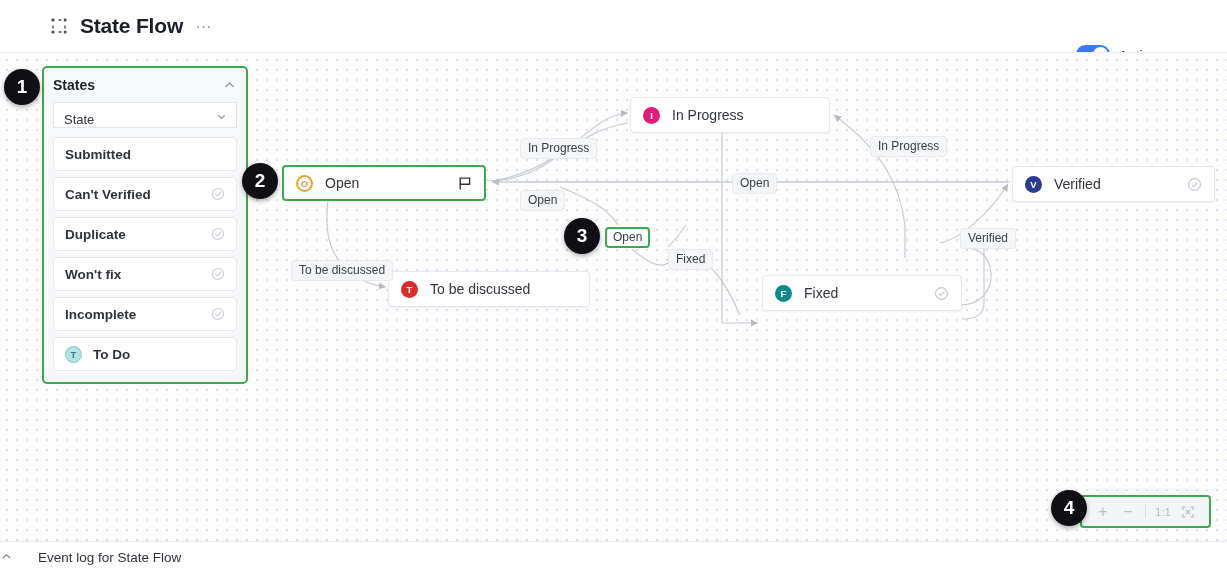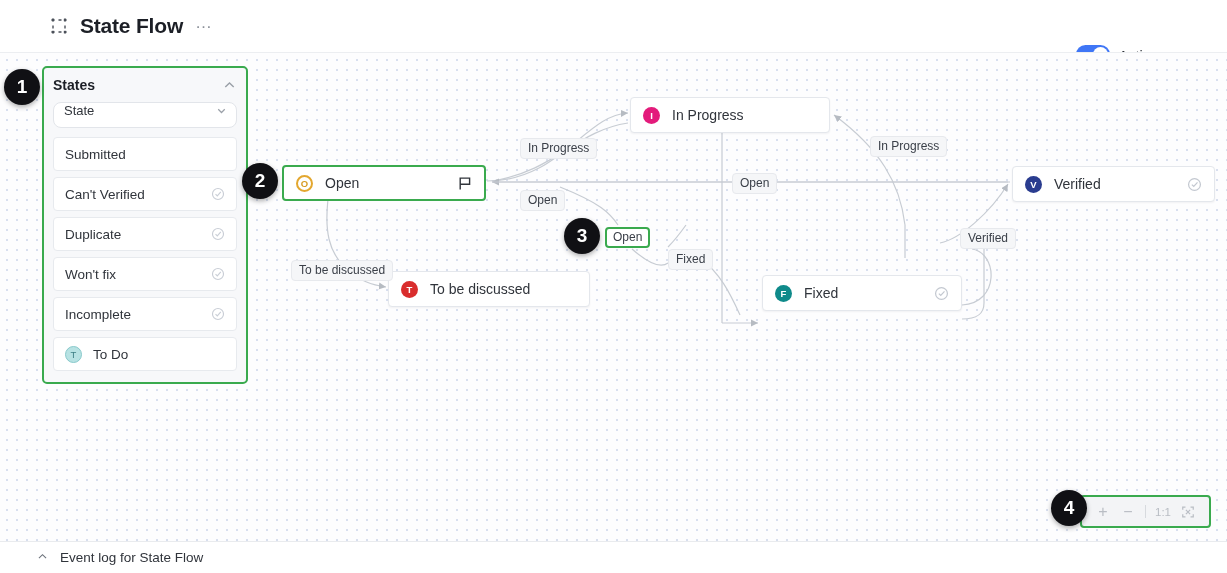--- a/index.html
+++ b/index.html
@@ -170,39 +170,40 @@
   .states-title {
     font-size: 14px;
     font-weight: bold;
     color: #1c1f26;
   }
   .chev-up { width: 15px; height: 15px; display: block; cursor: pointer; }
   .state-select {
     height: 26px;
     background: #ffffff;
     border: 1px solid #e2e5ea;
-    border-radius: 8px;
-    display: flex;
-    align-items: flex-start;
+    border-radius: 0;
+    display: flex;
+    align-items: flex-end;
     justify-content: space-between;
     padding: 0 8px 0 10px;
     cursor: pointer;
   }
   .state-select .sel-value { font-size: 13px; color: #30343b; }
   .state-list { margin-top: 9px; }
   .state-row {
     height: 34px;
     background: #ffffff;
     border: 1px solid #e7eaee;
     border-radius: 4px;
     display: flex;
     align-items: center;
     padding: 0 11px;
     margin-bottom: 6px;
     cursor: pointer;
+    font-weight: bold;
   }
   .state-row:last-child { margin-bottom: 0; }
   .state-row .srow-label {
     font-size: 13.5px;
     color: #30343b;
   }
   .state-row .avatar {
     width: 17px; height: 17px;
     border-radius: 50%;
     background: #b7e2e3;
@@ -270,22 +271,21 @@
 
   
   .footer {
     position: absolute;
     left: 0; bottom: 0;
     width: 1227px; height: 32px;
     background: #ffffff;
     border-top: 1px solid #e9ebee;
     display: flex;
     align-items: center;
-    padding-left: 36px;
-    gap: 11px;
+    gap: 25px;
     cursor: pointer;
   }
   .footer-label { font-size: 13.5px; color: #30343b; }
 </style>
 </head>
 <body>
 
 <div id="app">
 
   <div class="header">

